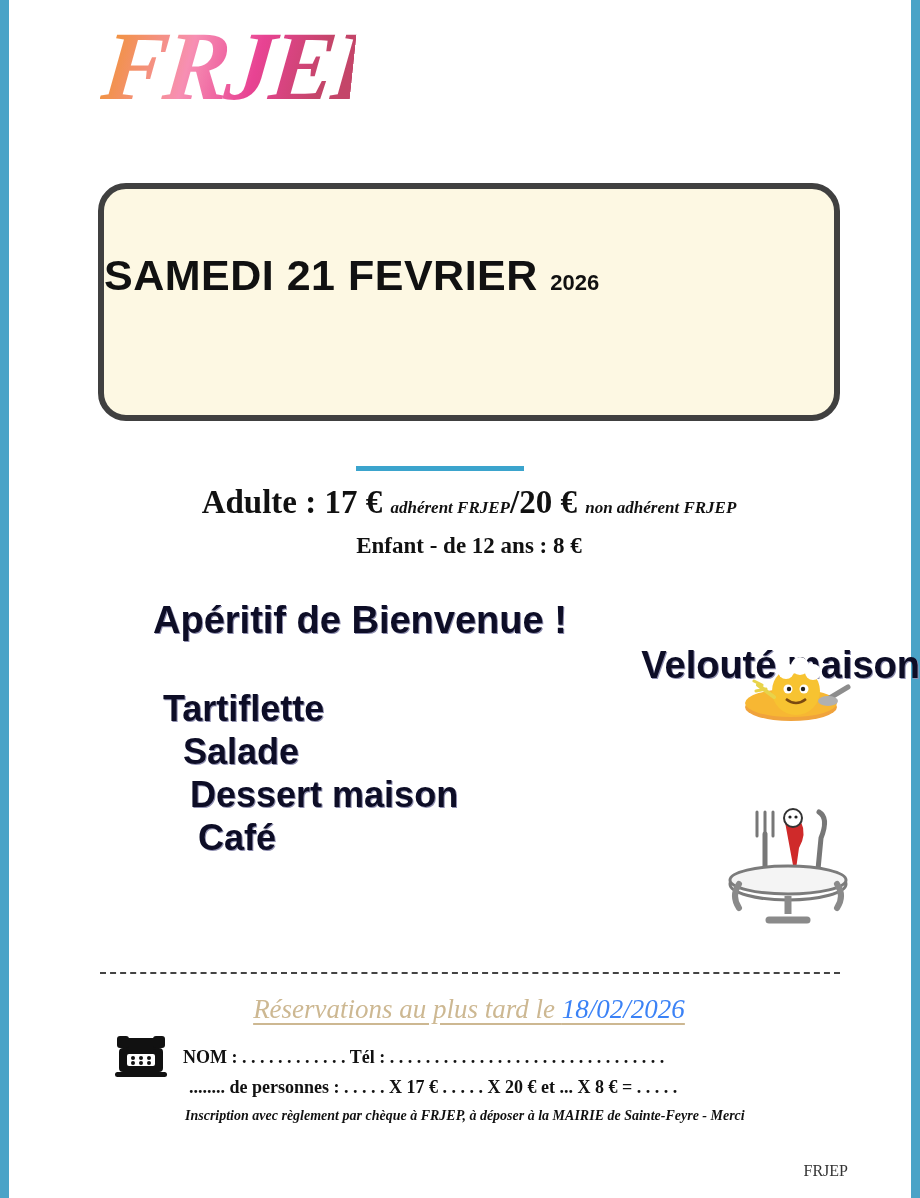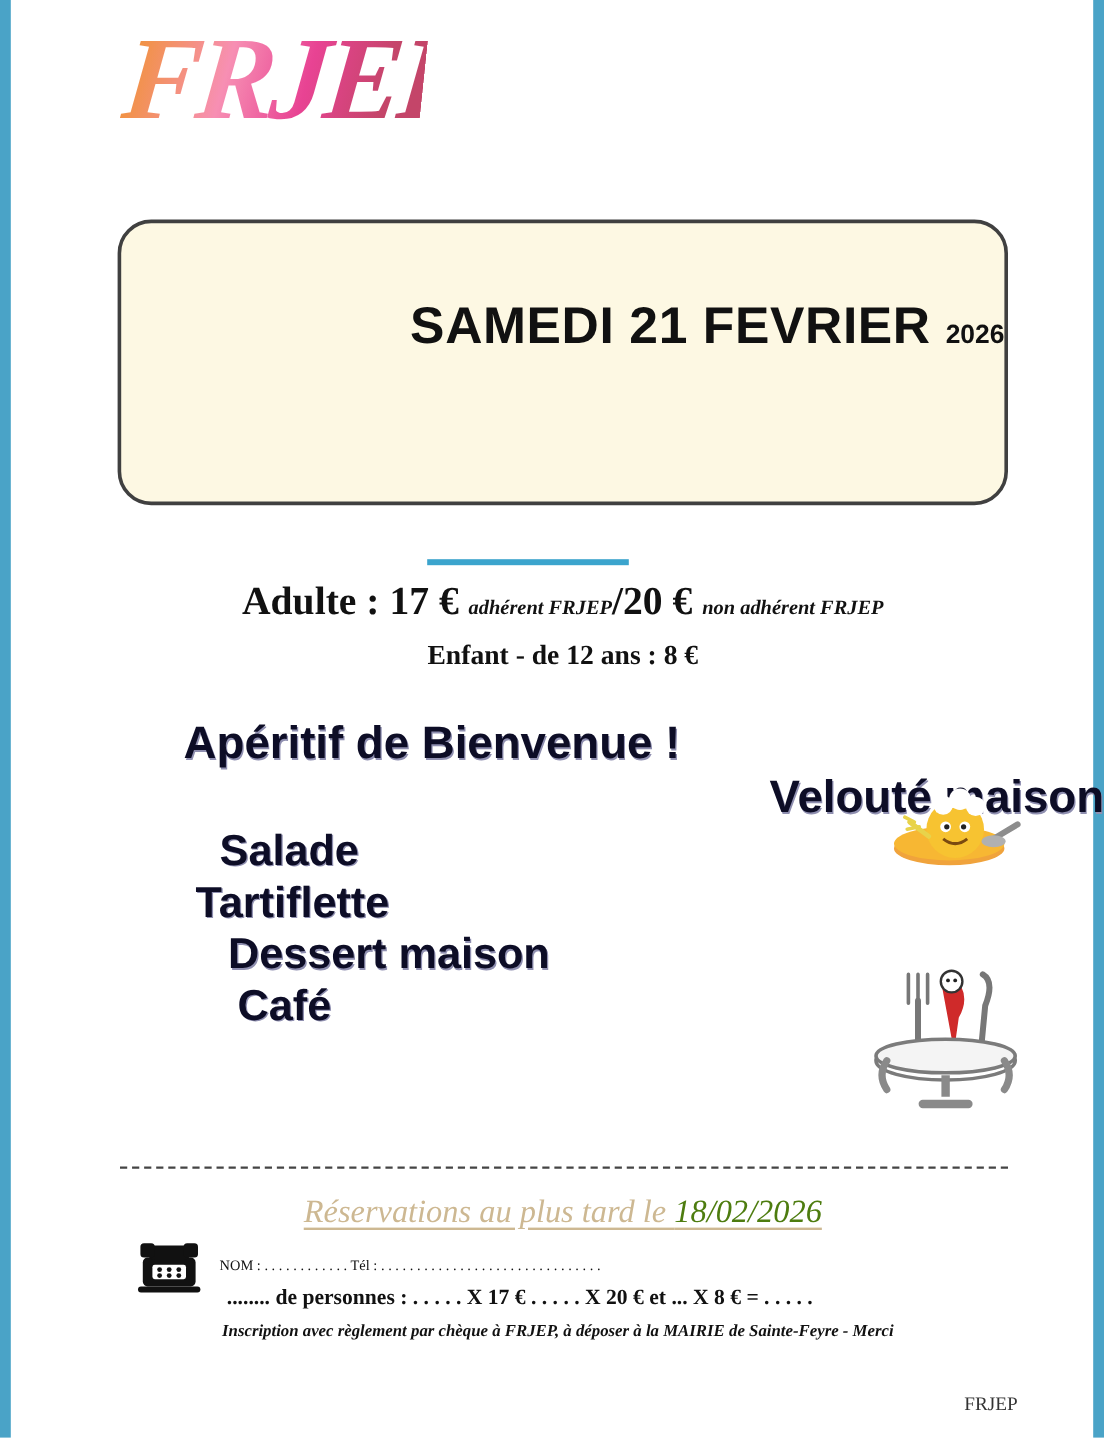--- a/index.html
+++ b/index.html
@@ -73,24 +73,24 @@
     color:#111;
     letter-spacing:0.5px;
   }
 
   
   .mainbox{
     position:absolute;
     left:80px;top:183px;
     width:742px;height:238px;
     box-sizing:border-box;
-    border:3px solid #404040;
+    border:6px solid #404040;
     border-radius:28px;
     background:#fdf8e3;
-    text-align:right;
+    text-align:left;
   }
   .date-line{
     margin-top:62px;
     font-family:"Liberation Sans", sans-serif;
     font-weight:bold;
     font-size:43px;
     color:#111;
     letter-spacing:0.5px;
   }
   .date-line .year{
@@ -189,21 +189,21 @@
   }
   .resa-title{
     font-family:"Liberation Serif", serif;
     font-style:italic;
     font-size:27px;
     color:#cdb892;
     text-decoration:underline;
     text-underline-offset:5px;
   }
   .resa-title .date{
-    color:#4d7c0f;
+    color:#3b82f6;
   }
   .phone-icon{
     position:absolute;
     left:95px;top:1034px;
     width:56px;height:46px;
   }
   .resa-lines{
     position:absolute;
     left:165px;top:1038px;
     width:660px;
@@ -211,22 +211,22 @@
     font-family:"Liberation Serif", serif;
     color:#111;
   }
   .ln-phones{
     font-size:18px;
     font-weight:bold;
     letter-spacing:0.2px;
   }
   .ln-nom{
     margin-top:9px;
-    font-size:12px;
-    font-weight:normal;
+    font-size:18px;
+    font-weight:bold;
   }
   .ln-pers{
     margin-top:9px;
     font-size:18px;
     font-weight:bold;
     padding-left:6px;
   }
   .ln-note{
     margin-top:10px;
     font-size:14px;
@@ -268,22 +268,22 @@
         <span>17 €</span>
         <span class="small">adhérent FRJEP</span><span>/</span><span>20 €</span>
         <span class="small">non adhérent FRJEP</span>
       </div>
       <div class="child">Enfant - de 12 ans :  8 €</div>
     </div>
 
     <div class="menu">
       <div class="menu-item m0">Apéritif  de  Bienvenue !</div>
       <div class="menu-item m1">Velouté maison</div>
+      <div class="menu-item m2">Tartiflette</div>
       <div class="menu-item m3">Salade</div>
-      <div class="menu-item m2">Tartiflette</div>
       <div class="menu-item m4">Dessert maison</div>
       <div class="menu-item m5">Café</div>
     </div>
 
     <div class="art-chef">
       <svg viewBox="0 0 120 80" width="120" height="80">
         <ellipse cx="55" cy="52" rx="46" ry="14" fill="#f0a33c"></ellipse>
         <ellipse cx="55" cy="48" rx="46" ry="14" fill="#f7b733"></ellipse>
         <circle cx="60" cy="36" r="24" fill="#f7c331"></circle>
         <path d="M44 22 q4 -14 18 -13 q16 1 16 14 q-8 -6 -17 -5 q-10 1 -17 4 z" fill="#ffffff"></path>

